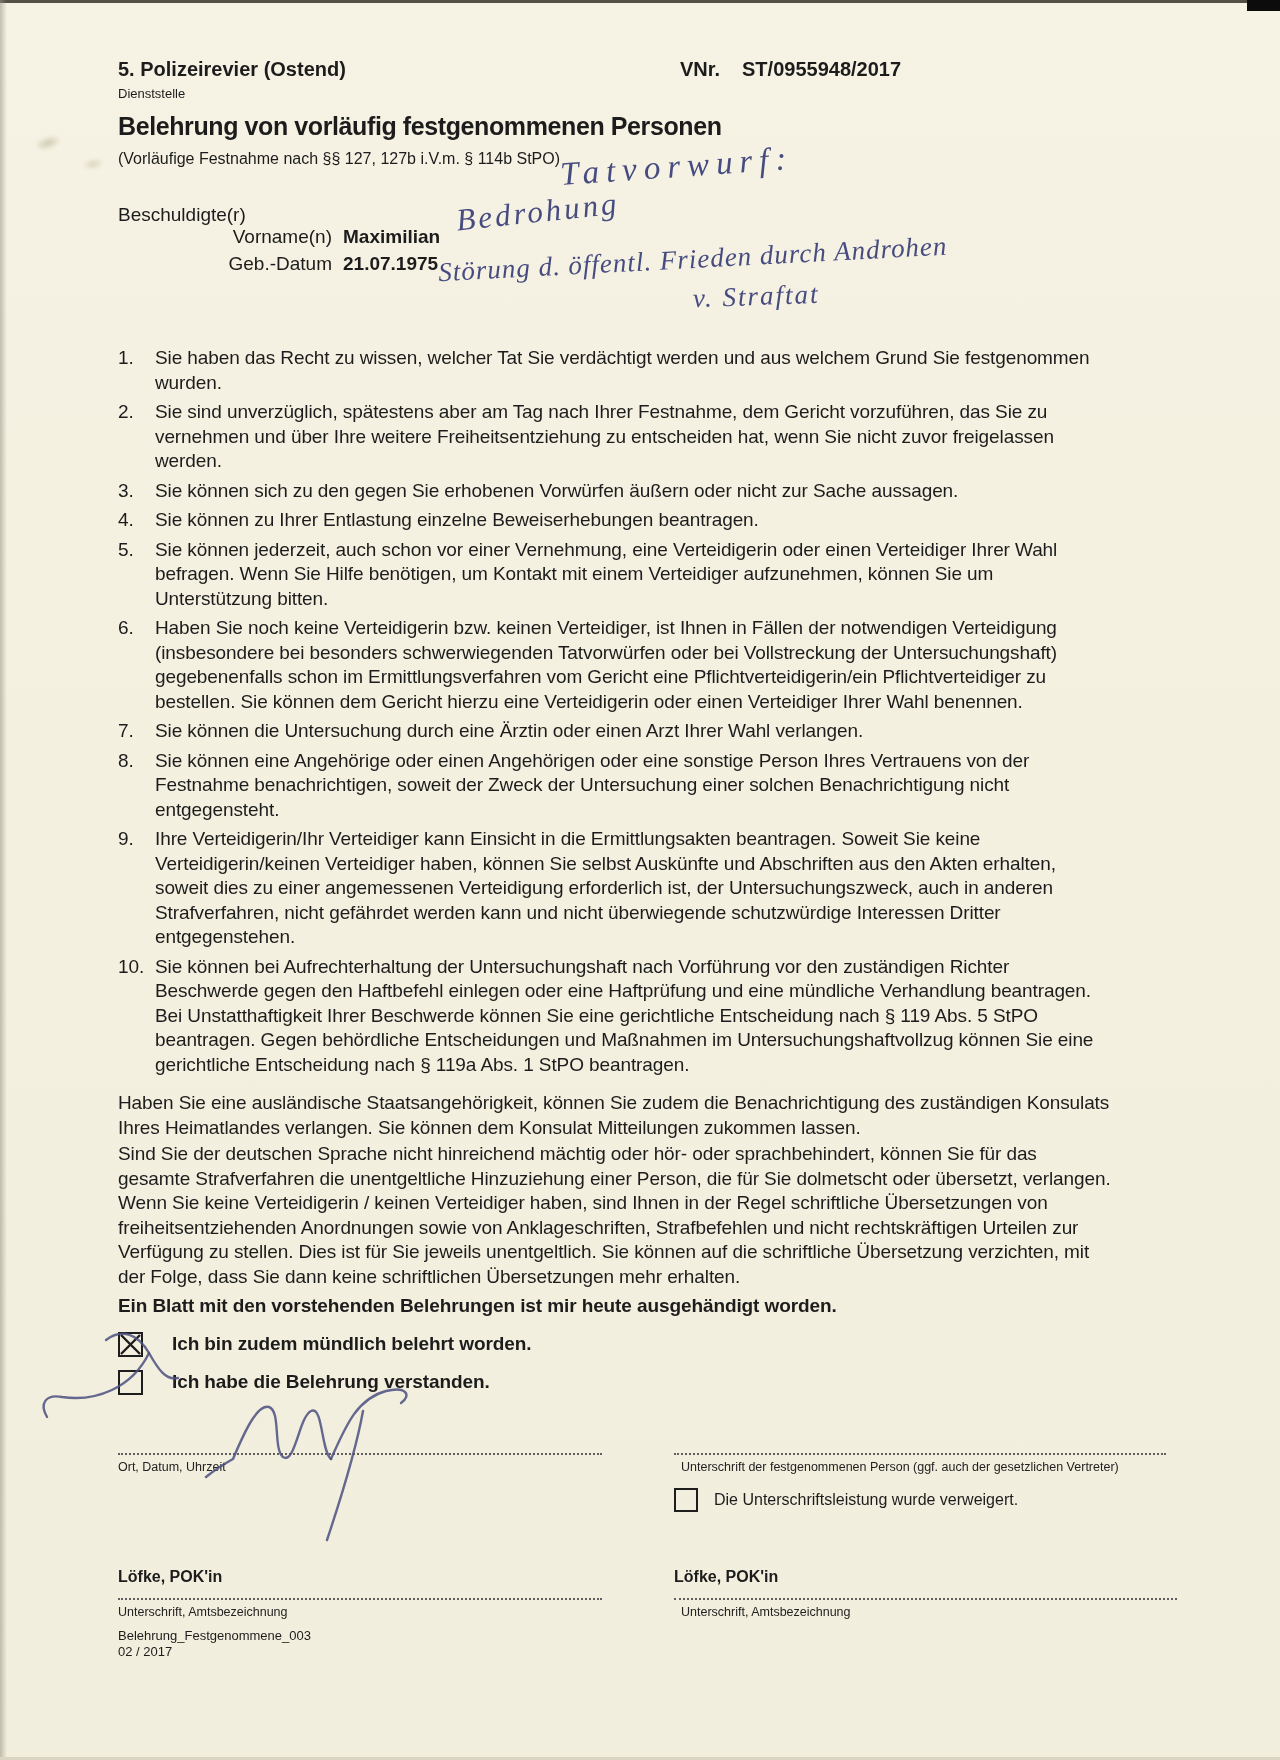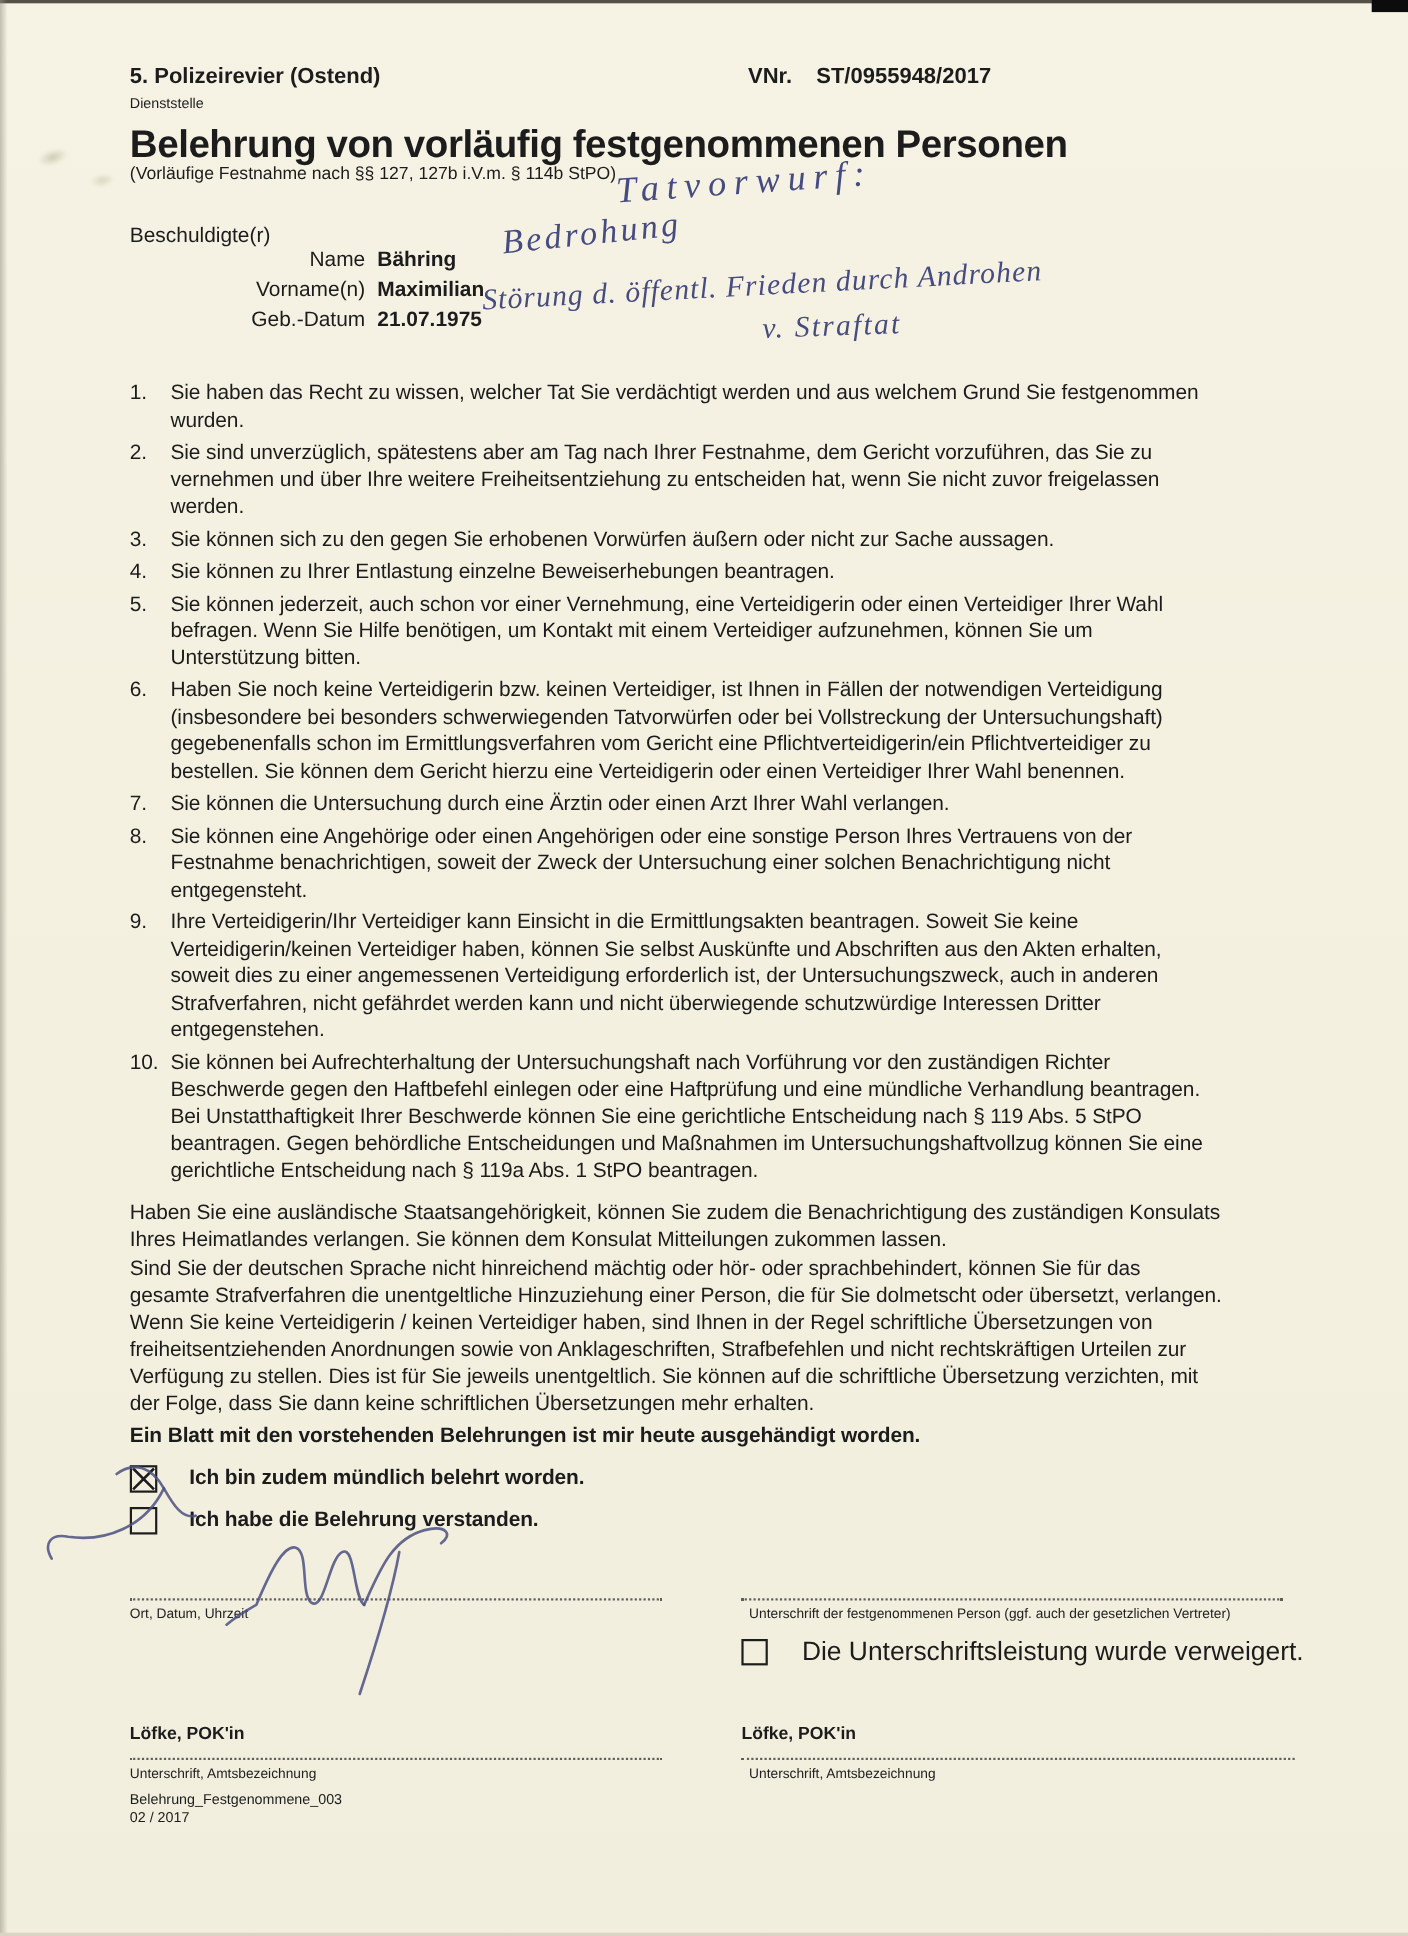--- a/index.html
+++ b/index.html
@@ -24,21 +24,21 @@
   .smudge.s2{left:82px;top:158px;width:22px;height:12px;transform:rotate(-10deg);
     background:radial-gradient(rgba(138,138,96,.28),rgba(138,138,96,0) 70%);}
 
   
   .station{position:absolute;left:118px;top:58px;}
   .station-name{font-size:20px;font-weight:bold;}
   .station-sub{font-size:13px;margin-top:5px;}
   .vnr{position:absolute;left:680px;top:58px;font-size:20px;font-weight:bold;}
   .vnr .val{margin-left:22px;}
 
-  .title{position:absolute;left:118px;top:112px;font-size:35px;font-weight:bold;letter-spacing:-.4px;}
+  .title{position:absolute;left:118px;top:112px;font-size:25px;font-weight:bold;letter-spacing:-.4px;}
   .subtitle{position:absolute;left:118px;top:150px;font-size:16px;}
 
   
   .hw{position:absolute;color:#474c80;font-family:"Liberation Serif",serif;
       font-style:italic;white-space:nowrap;}
   .hw1{left:560px;top:148px;font-size:33px;letter-spacing:7px;transform:rotate(-4deg);}
   .hw2{left:456px;top:194px;font-size:31px;letter-spacing:3px;transform:rotate(-6deg);}
   .hw3{left:438px;top:244px;font-size:27px;letter-spacing:1px;transform:rotate(-3deg);}
   .hw4{left:693px;top:281px;font-size:27px;letter-spacing:2px;transform:rotate(-2deg);}
 
@@ -67,21 +67,21 @@
 
   
   .sigline{position:absolute;border-bottom:2px dotted #5f5f5f;}
   .sl-left{left:118px;top:1453px;width:484px;}
   .sl-right{left:674px;top:1453px;width:492px;}
   .sig-caption{position:absolute;font-size:12.5px;color:#222;}
   .sc-left{left:118px;top:1460px;text-align:right;}
   .sc-right{left:681px;top:1460px;}
   .refusal{position:absolute;left:674px;top:1488px;display:flex;align-items:center;}
   .refusal .cbx{width:20px;height:20px;border-width:2px;}
-  .refusal-label{font-size:24px;margin-left:31px;}
+  .refusal-label{font-size:16px;margin-left:16px;}
   .officer{position:absolute;font-size:16px;font-weight:bold;}
   .of-left{left:118px;top:1568px;}
   .of-right{left:674px;top:1568px;}
   .ol-left{left:118px;top:1598px;width:484px;}
   .ol-right{left:674px;top:1598px;width:503px;}
   .oc-left{left:118px;top:1605px;}
   .oc-right{left:681px;top:1605px;}
 
   .footer{position:absolute;left:118px;top:1628px;font-size:13px;line-height:16px;}
 
@@ -112,24 +112,20 @@
   <div class="subtitle">(Vorläufige Festnahme nach §§ 127, 127b i.V.m. § 114b StPO)</div>
 
   <span class="hw hw1">Tatvorwurf:</span>
   <span class="hw hw2">Bedrohung</span>
   <span class="hw hw3">Störung d. öffentl. Frieden durch Androhen</span>
   <span class="hw hw4">v. Straftat</span>
 
   <div class="accused-label">Beschuldigte(r)</div>
   <div class="accused-fields">
 
-      <div class="frow">
-        <span class="flabel">Name</span>
-        <span class="fvalue">Bähring</span>
-      </div>
 
       <div class="frow">
         <span class="flabel">Vorname(n)</span>
         <span class="fvalue">Maximilian</span>
       </div>
 
       <div class="frow">
         <span class="flabel">Geb.-Datum</span>
         <span class="fvalue">21.07.1975</span>
       </div>

